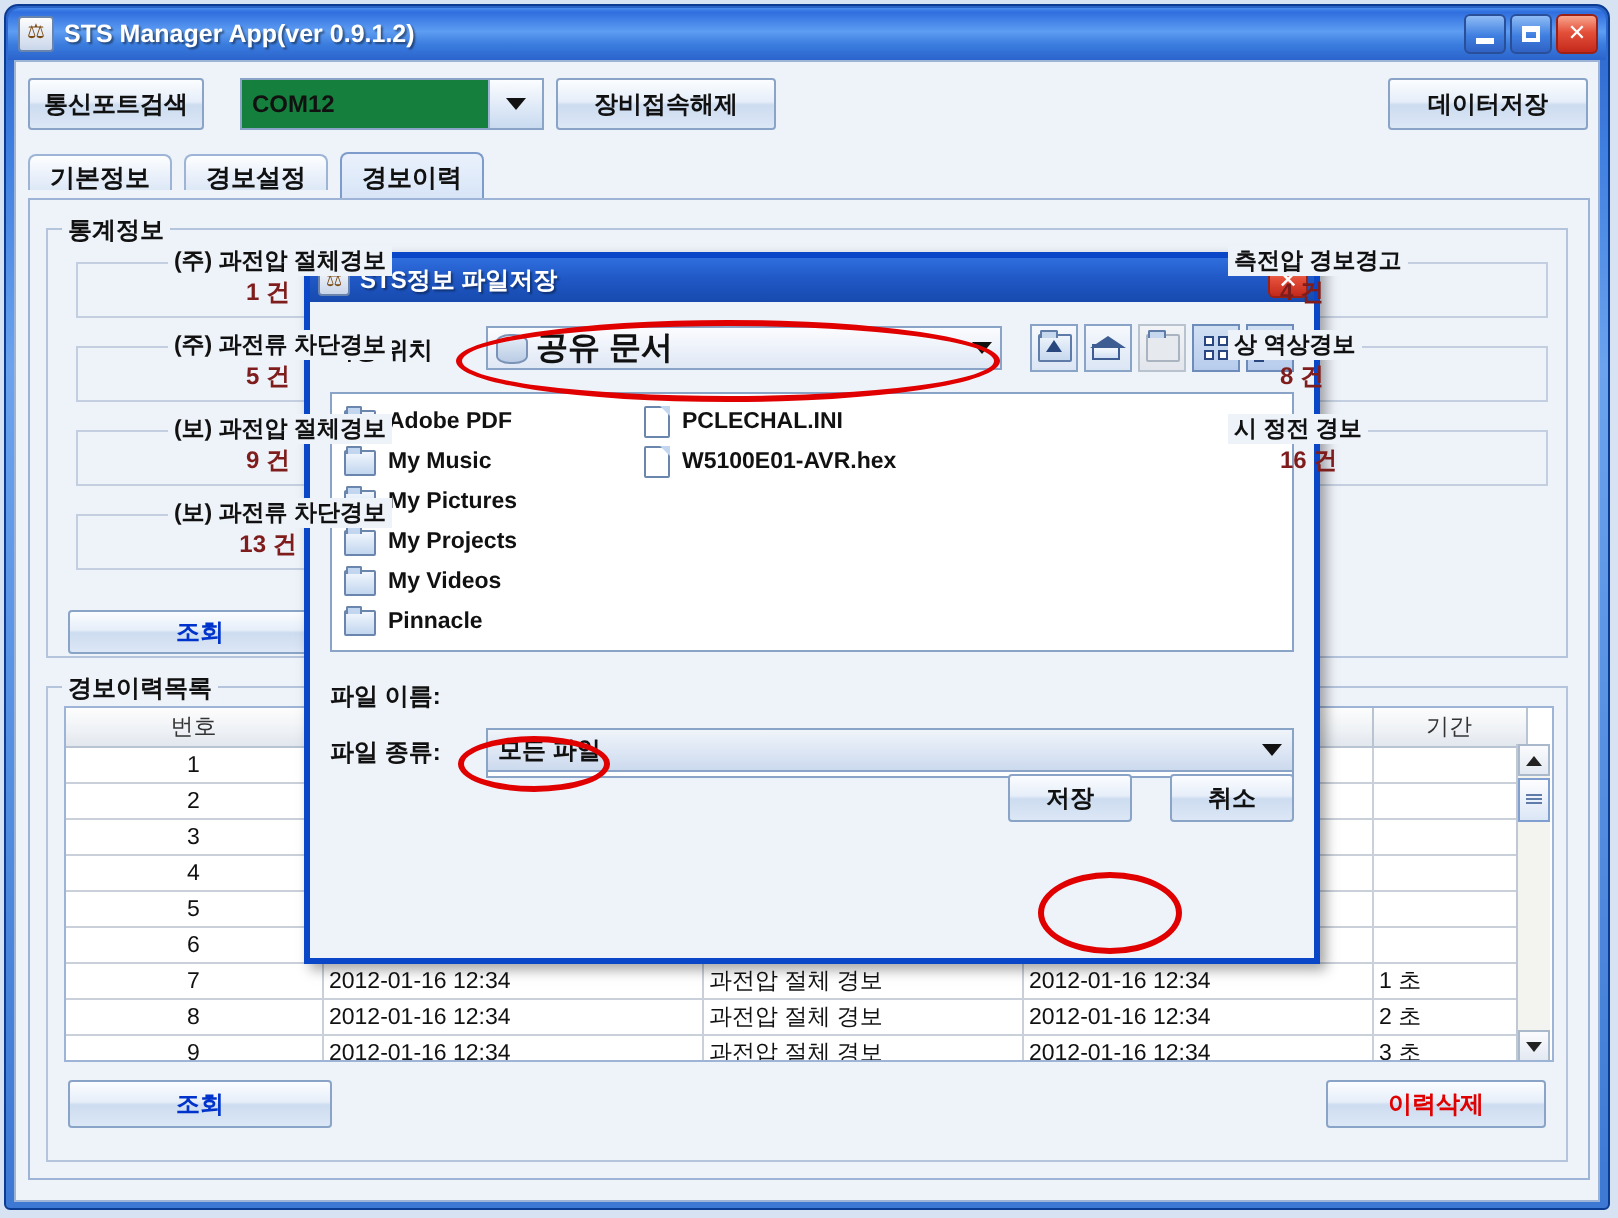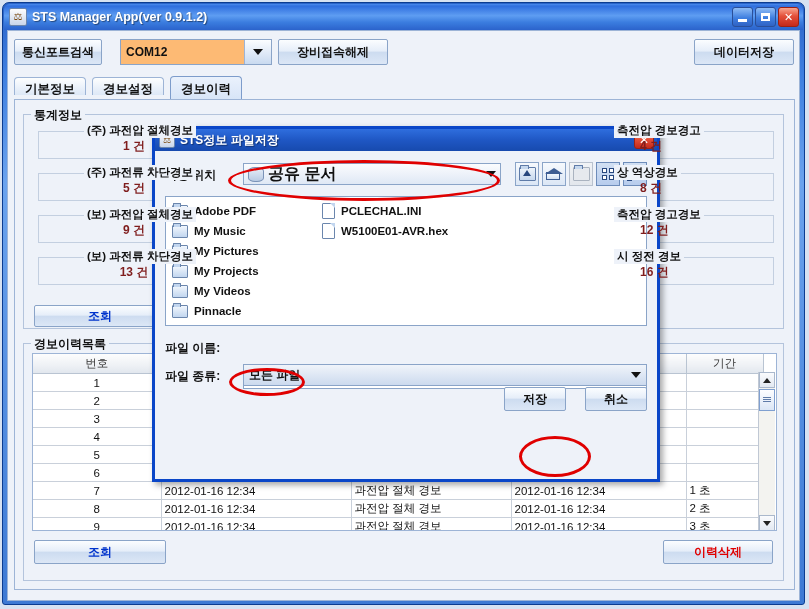--- a/index.html
+++ b/index.html
@@ -62,21 +62,21 @@
   .btn{
     background:linear-gradient(to bottom,#fbfdff 0%,#e6eef9 45%,#cddcf0 52%,#dce7f6 100%);
     border:1px solid #8aa4c8;border-radius:2px;
     font-family:"Liberation Sans",sans-serif;font-size:12px;font-weight:bold;
     color:#111;cursor:pointer;text-align:center;
     box-sizing:border-box;
   }
   #btn-port{position:absolute;left:0;top:2px;width:88px;height:26px;}
   .combo{
     position:absolute;left:106px;top:2px;width:152px;height:26px;
-    background:#fdba74;border:1px solid #8aa4c8;box-sizing:border-box;
+    background:#15803d;border:1px solid #8aa4c8;box-sizing:border-box;
     display:flex;align-items:center;
   }
   .combo .val{padding-left:5px;font-size:12px;font-weight:bold;color:#111;flex:1;}
   .combo .arrow{
     width:26px;height:24px;margin-right:0px;
     background:linear-gradient(to bottom,#fbfdff,#e3ecf8 48%,#c9daf0);
     border-left:1px solid #9db4d6;
     display:flex;align-items:center;justify-content:center;
   }
   .tri-down{width:0;height:0;border-left:5px solid transparent;border-right:5px solid transparent;border-top:6px solid #111;}
@@ -359,25 +359,20 @@
               <span class="stat-caption" style="right:auto;left:0;">측전압 경보경고</span>
               <div class="stat-box"></div>
               <span class="stat-value left">4 건</span>
             </div>
             <div class="stat-item">
               <span class="stat-caption" style="right:auto;left:0;">상 역상경보</span>
               <div class="stat-box"></div>
               <span class="stat-value left">8 건</span>
             </div>
             <div class="stat-item">
-              <span class="stat-caption" style="right:auto;left:0;">측전압 경고경보</span>
-              <div class="stat-box"></div>
-              <span class="stat-value left">12 건</span>
-            </div>
-            <div class="stat-item">
               <span class="stat-caption" style="right:auto;left:0;">시 정전 경보</span>
               <div class="stat-box"></div>
               <span class="stat-value left">16 건</span>
             </div>
           </div>
 
           <button class="btn" id="btn-stats-query">조회</button>
         </div>
 
         <div class="group" id="list-group">

